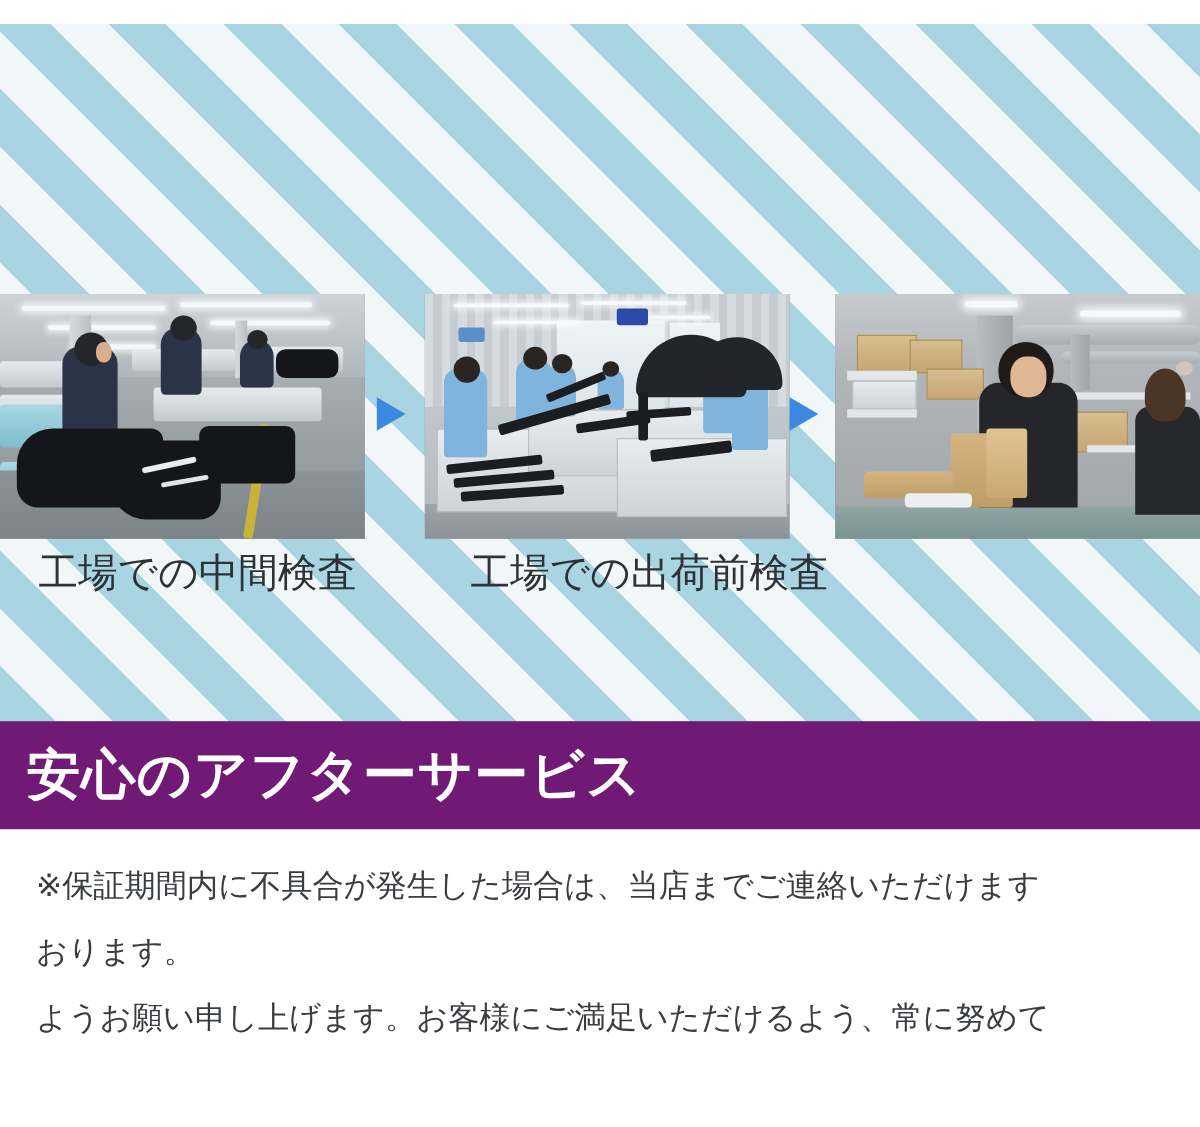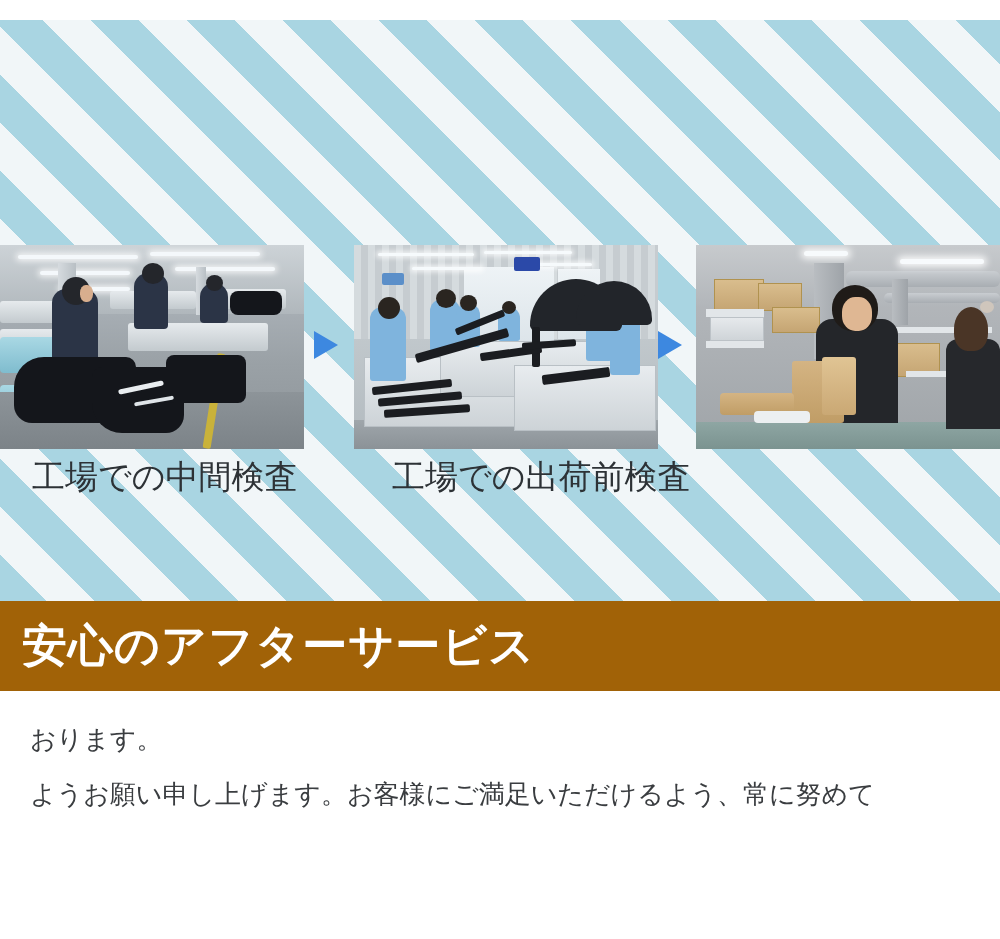--- a/index.html
+++ b/index.html
@@ -135,21 +135,21 @@
     font-family:"DejaVu Sans","Liberation Sans",sans-serif;
     font-size:33px;line-height:30px;color:#2d3236;white-space:nowrap;
   }
   #caption-1{left:32px;}
   #caption-2{left:376px;margin-left:16px;}
   #caption-3{left:680px;}
 
   
   #after-service-banner{
     position:absolute;left:0;top:601px;width:1000px;height:90px;
-    background:#a16207;
+    background:#701a75;
   }
   #after-service-title{
     position:absolute;left:22px;top:17px;
     font-family:"DejaVu Sans","Liberation Sans",sans-serif;
     font-size:45px;line-height:56px;font-weight:700;color:#ffffff;
     letter-spacing:1px;white-space:nowrap;
   }
 
   
   #after-service-body{
@@ -297,17 +297,18 @@
   <div id="arrow-2" class="arrow"></div>
 
   <div id="caption-1" class="caption">工場での中間検査</div>
   <div id="caption-2" class="caption">工場での出荷前検査</div>
 
   <div id="after-service-banner">
     <div id="after-service-title">安心のアフターサービス</div>
   </div>
 
   <div id="after-service-body">
+    <div>※保証期間内に不具合が発生した場合は、当店までご連絡いただけます</div>
     <div>おります。</div>
     <div>ようお願い申し上げます。お客様にご満足いただけるよう、常に努めて</div>
   </div>
 
 </div>
 
 </body></html>

